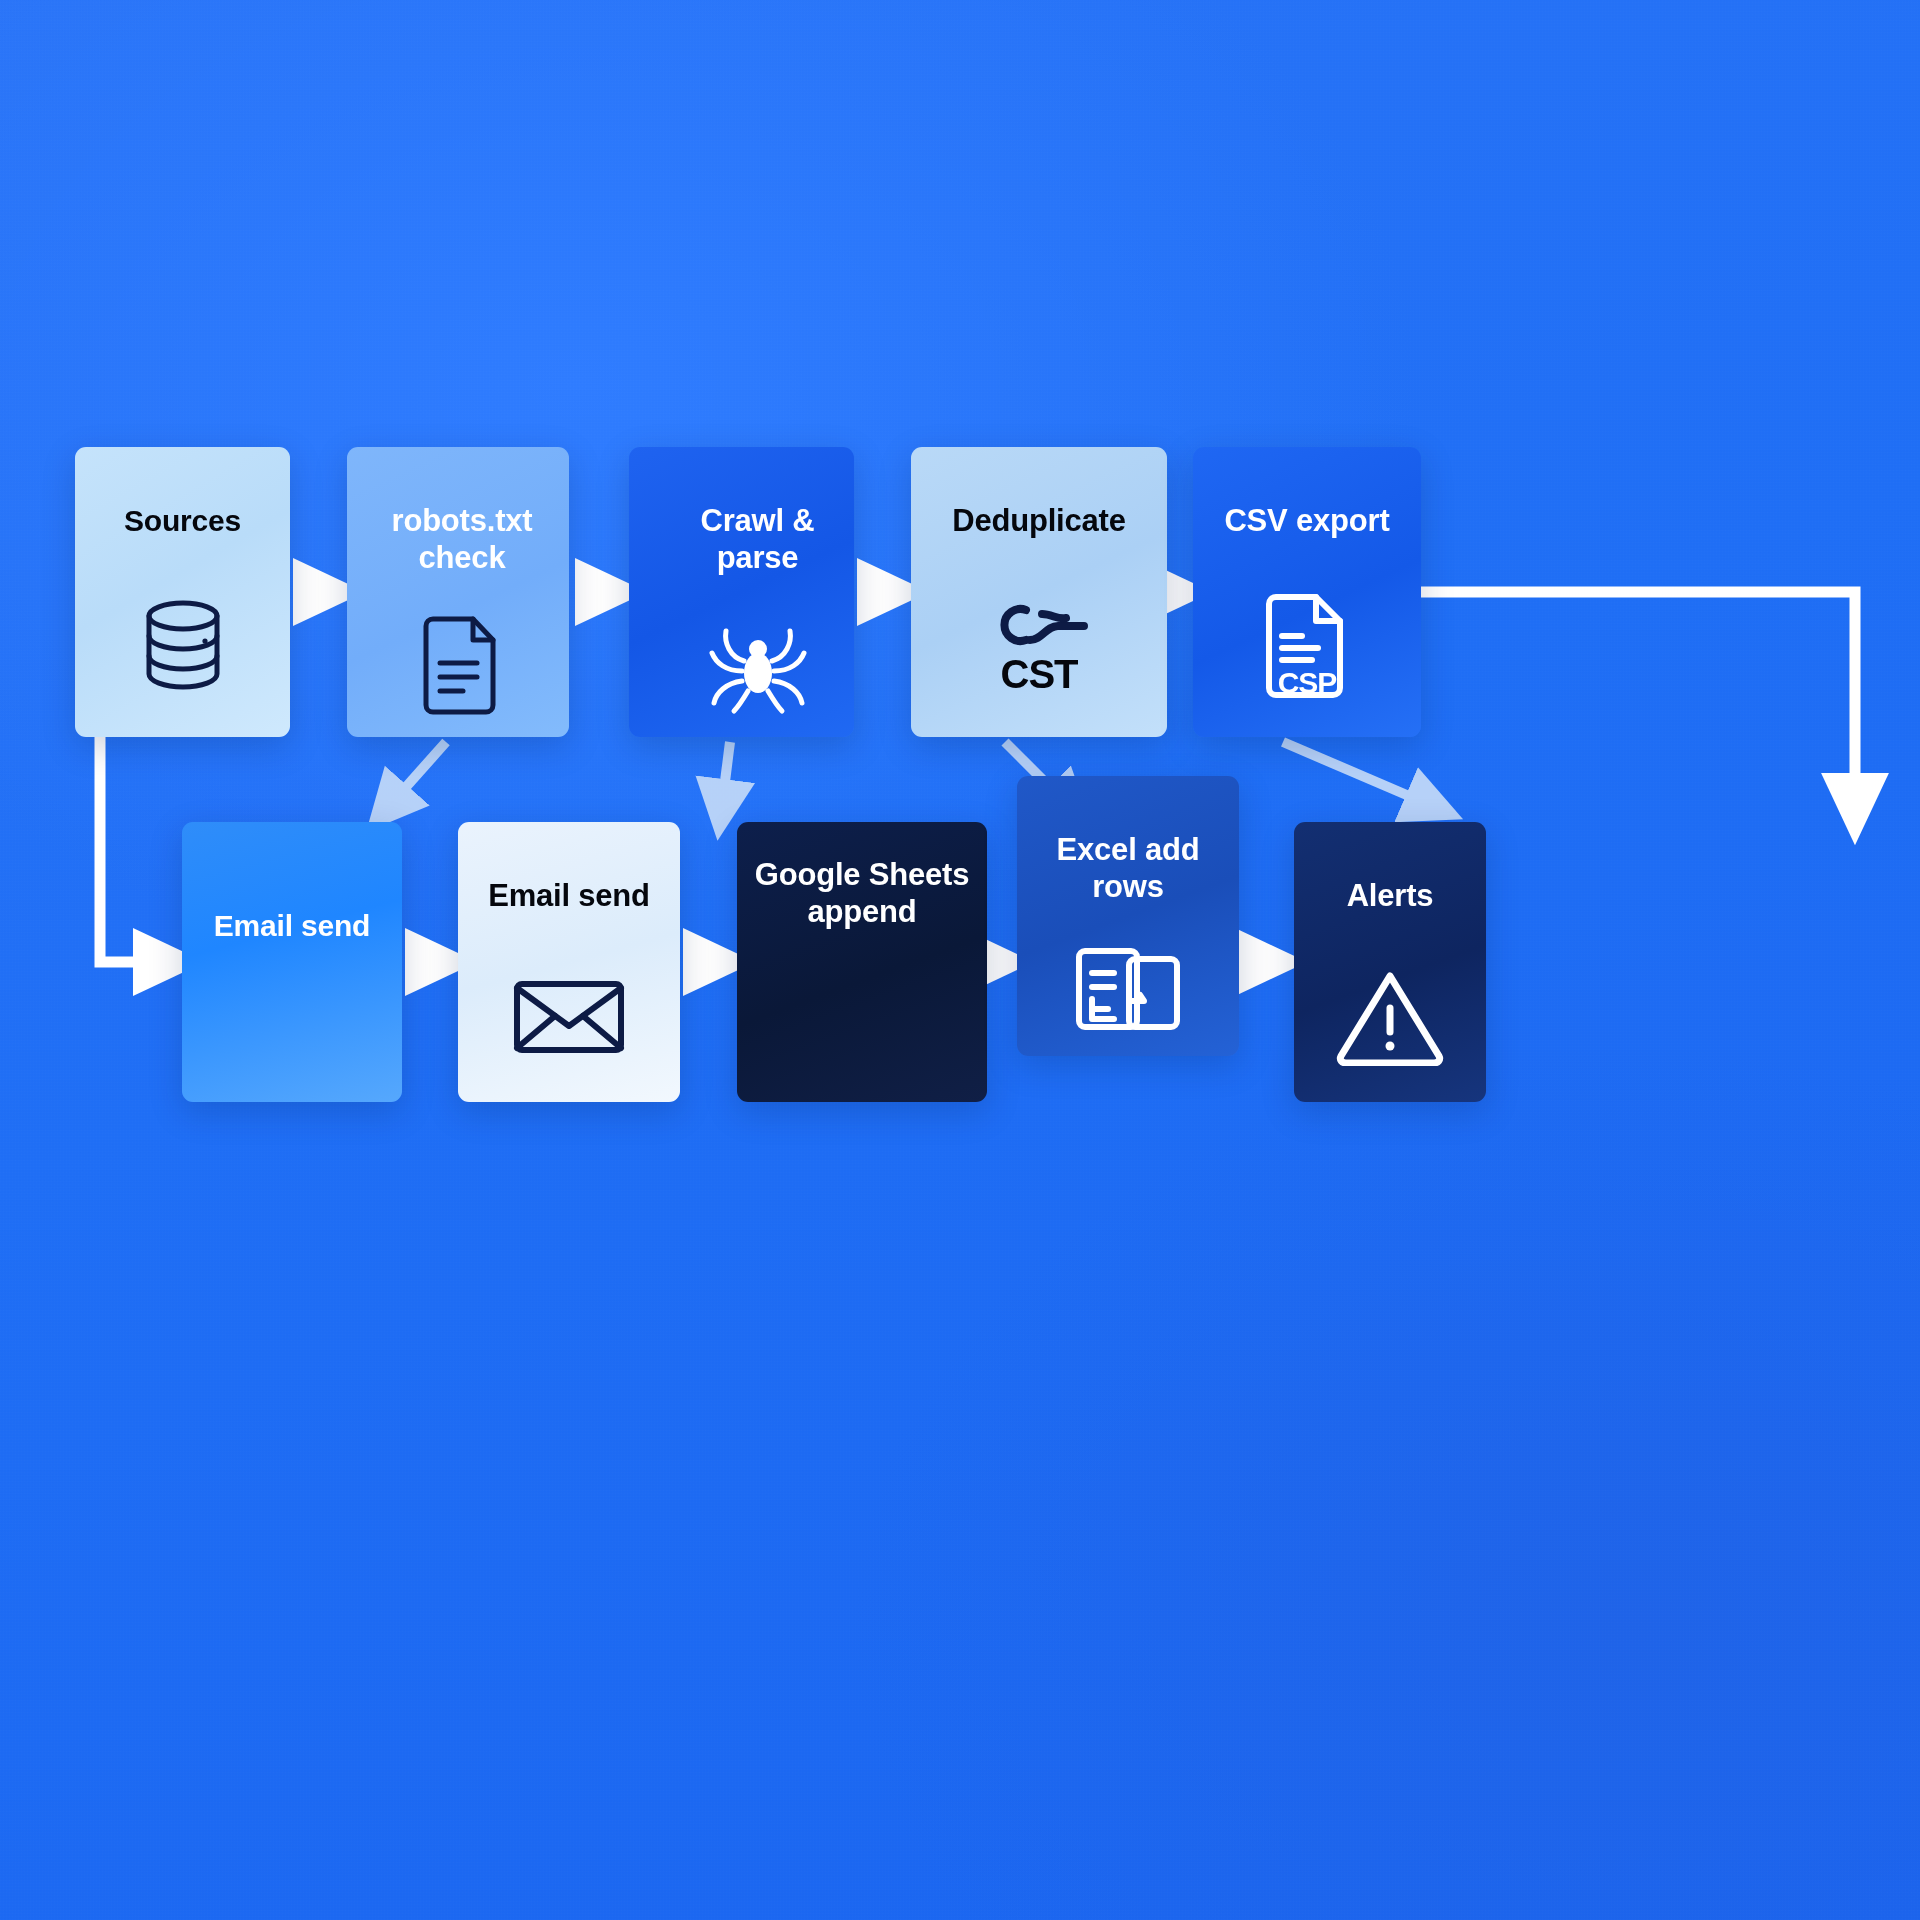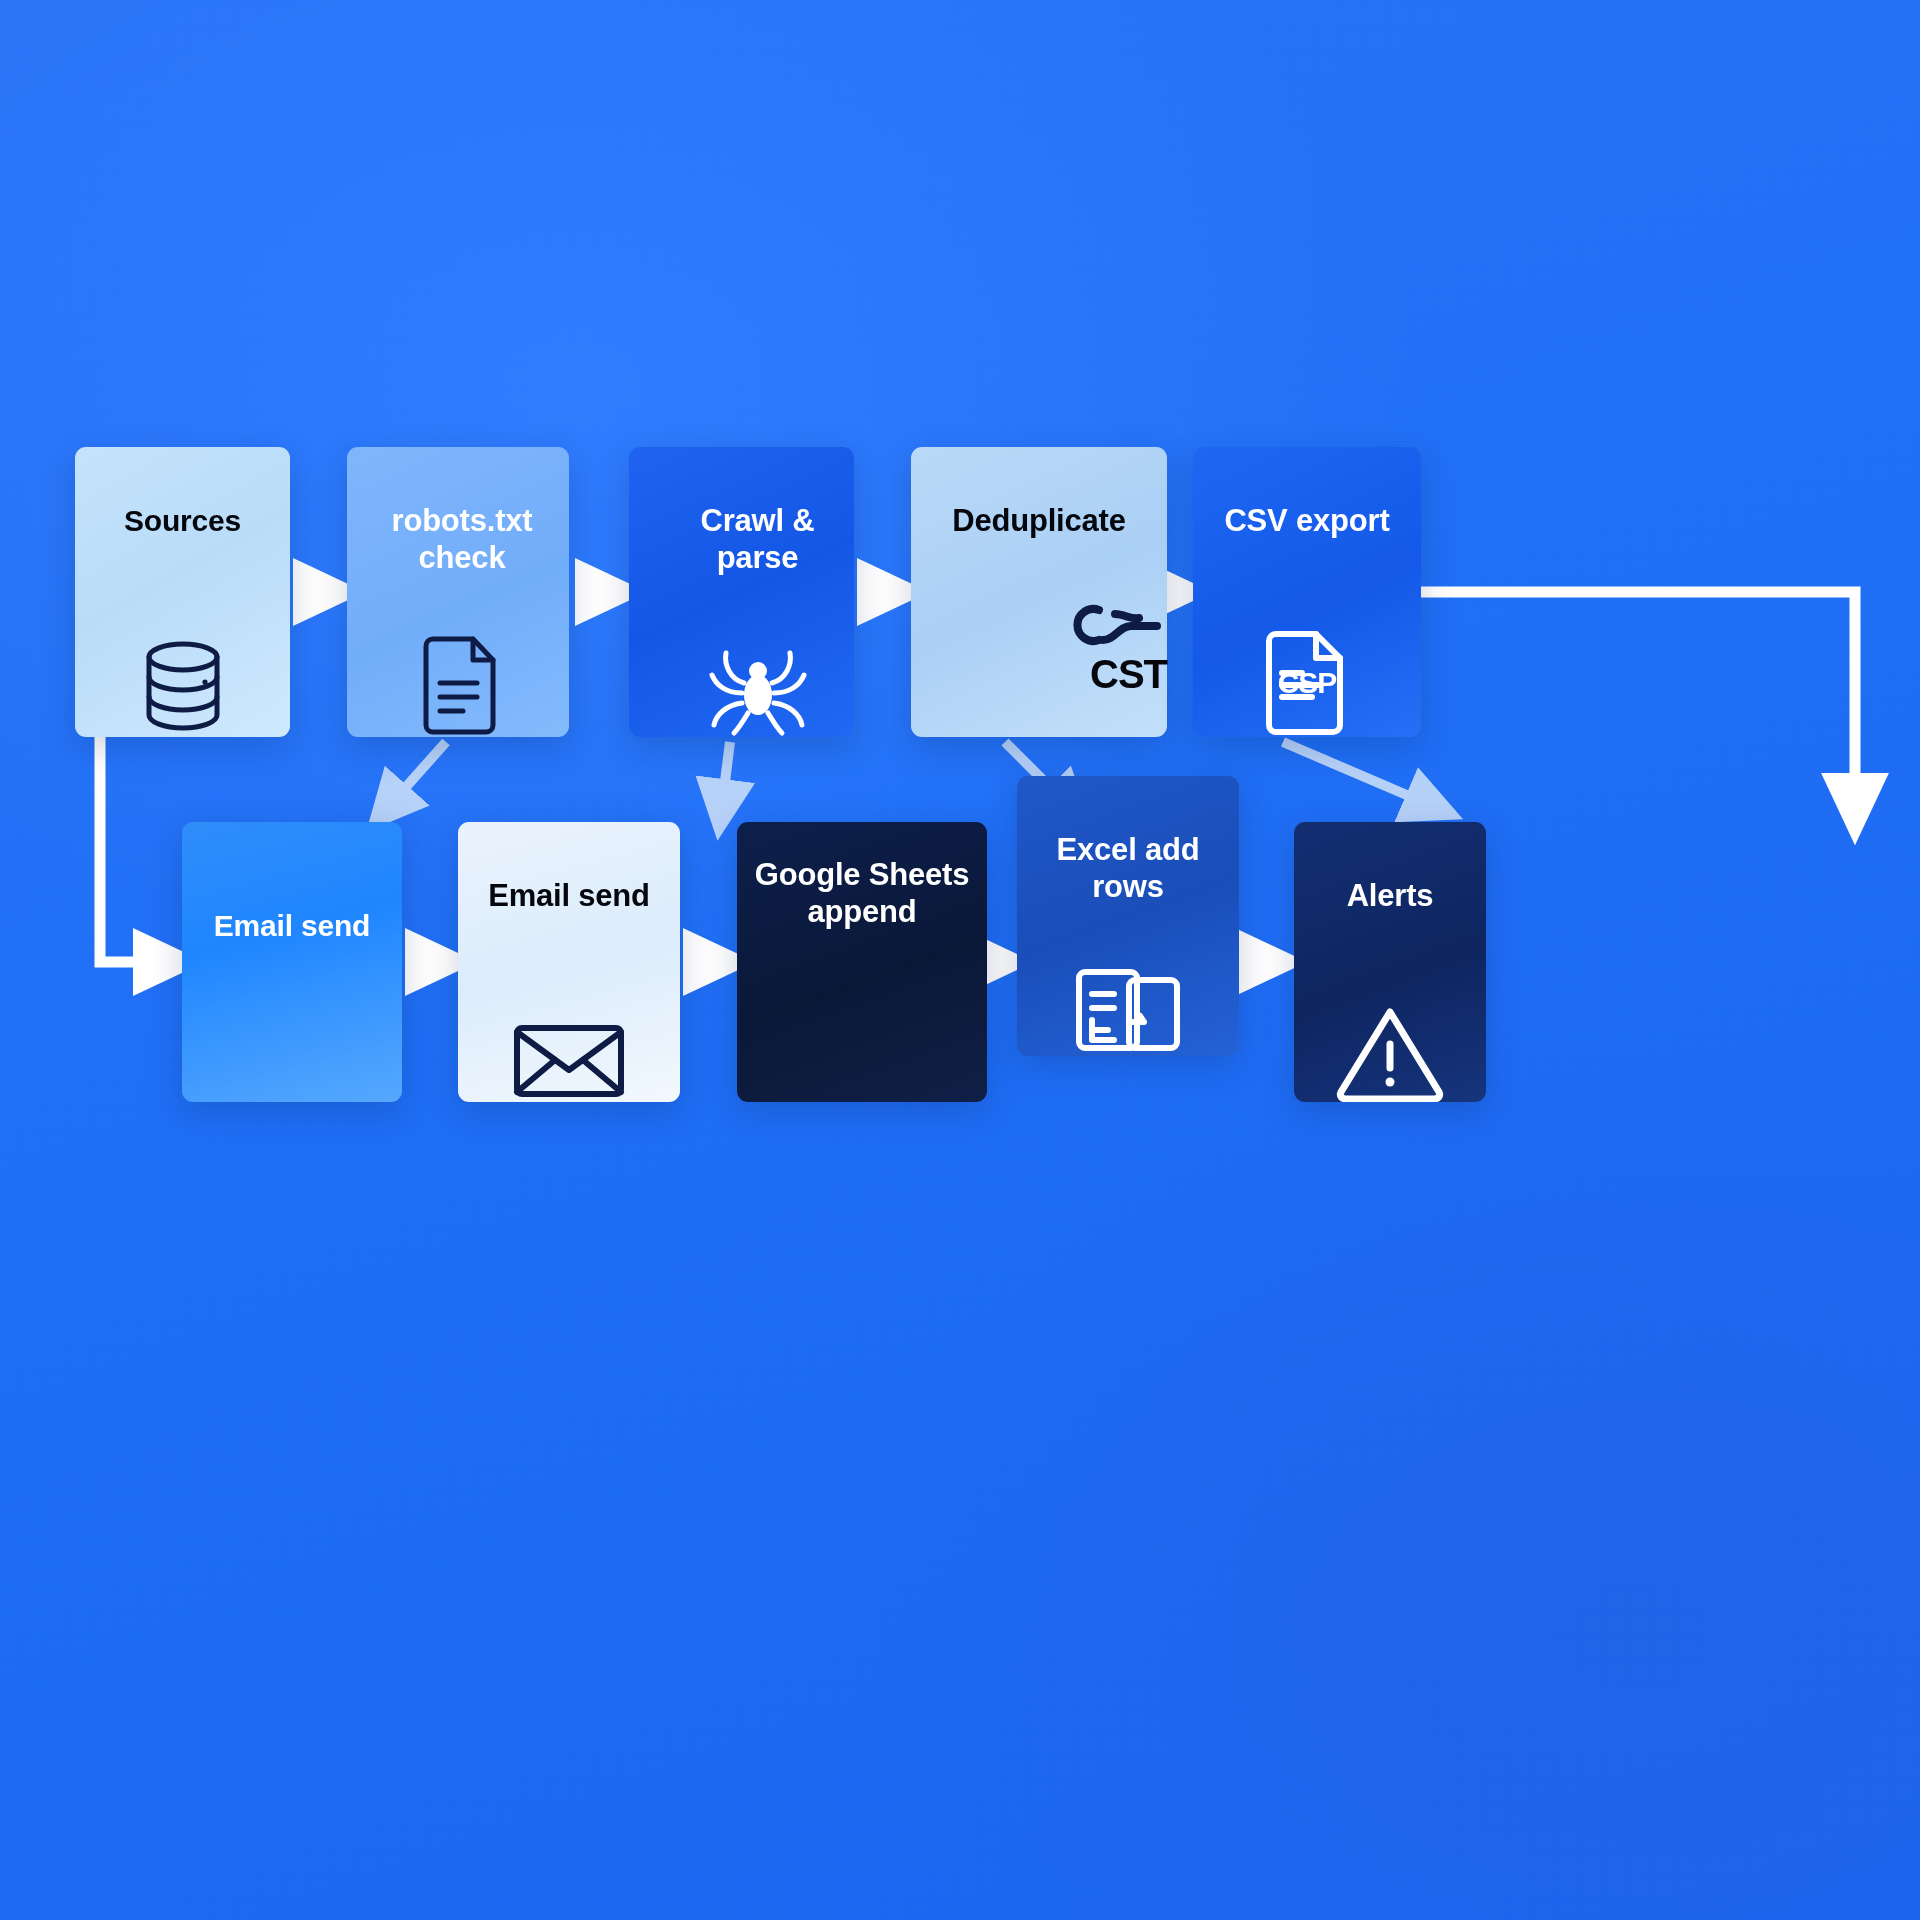--- a/index.html
+++ b/index.html
@@ -47,21 +47,21 @@
   .node .label {
     font-weight: bold;
     line-height: 1.18;
     text-align: center;
     letter-spacing: -0.2px;
     width: 86%;
   }
   .node .iconwrap {
     margin-top: 16px;
     display: flex;
-    align-items: flex-end;
+    align-items: center;
     justify-content: center;
     flex: 1;
     width: 100%;
   }
   .node.dark .label { color: #ffffff; }
   .node.light .label { color: #05070d; }
 
   
   .n-sources   { background: linear-gradient(150deg, #c5e3fb 0%, #b9dcf9 45%, #cfe9fd 100%); }
   .n-robots    { background: linear-gradient(155deg, #7fb6fb 0%, #72adfa 55%, #83bbfc 100%); }

